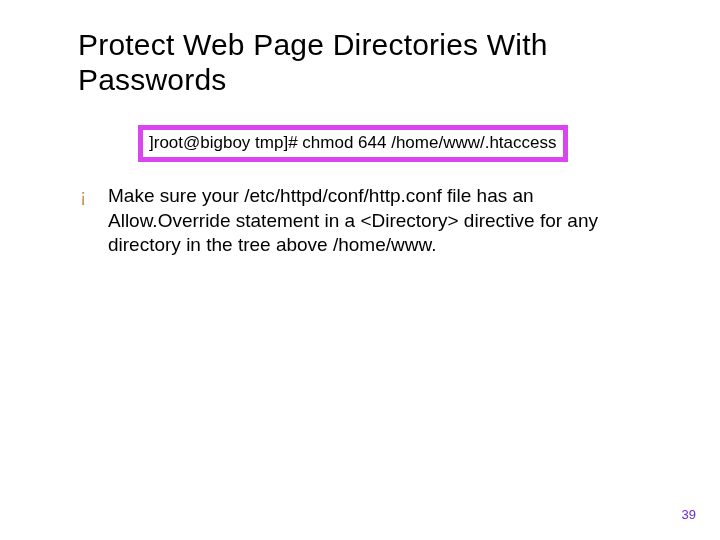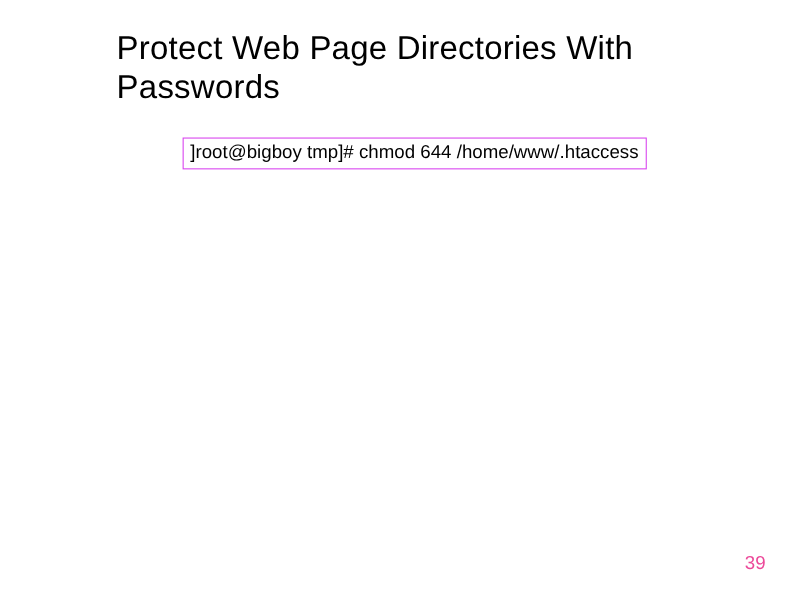--- a/index.html
+++ b/index.html
@@ -10,21 +10,21 @@
     background: #fff;
     font-family: Verdana, Geneva, sans-serif;
     color: #000;
     overflow: hidden;
   }
   .slide {
     position: relative;
     width: 720px;
     height: 540px;
     box-sizing: border-box;
-    padding: 28px 60px 0 106px;
+    padding: 28px 60px 0 78px;
   }
   .title {
     font-family: Arial, Helvetica, sans-serif;
     font-size: 30px;
     line-height: 1.15;
     font-weight: 400;
     margin: 0 0 28px 0;
     letter-spacing: 0.2px;
   }
   ul.bullets {
@@ -43,55 +43,58 @@
     content: "¡";
     position: absolute;
     left: 2px;
     top: 0;
     font-size: 19px;
     color: #c0964a;
     font-family: Arial, sans-serif;
   }
   .codebox {
     display: inline-block;
-    border: 1px solid #d946ef;
+    border: 5px solid #d946ef;
     padding: 2px 6px;
     font-size: 17px;
     line-height: 1.35;
     white-space: pre;
     font-family: Verdana, Geneva, sans-serif;
     margin: 0;
   }
   .codebox-wrap-1 {
     margin: 14px 0 22px 60px;
   }
   .codebox-wrap-2 {
     margin: 14px 0 0 90px;
   }
   .pagenum {
     position: absolute;
     right: 24px;
     bottom: 18px;
-    font-size: 17px;
+    font-size: 13px;
     font-family: Arial, sans-serif;
-    color: #ec4899;
+    color: #6d28d9;
     margin-left: 44px;
   }
 </style>
 </head>
 <body>
 
 <div class="slide">
 
   <h1 class="title">Protect Web Page Directories With Passwords</h1>
 
 
   <div class="codebox-wrap-1">
     <div class="codebox">]root@bigboy tmp]# chmod 644 /home/www/.htaccess</div>
   </div>
 
   <ul class="bullets">
+    <li>
+      <span>Make sure your /etc/httpd/conf/http.conf file has an Allow.Override statement in a &lt;Directory&gt; directive for any directory in the tree above /home/www.</span>
+    </li>
   </ul>
 
 
   <div class="pagenum">39</div>
 
 </div>
 
 </body></html>

